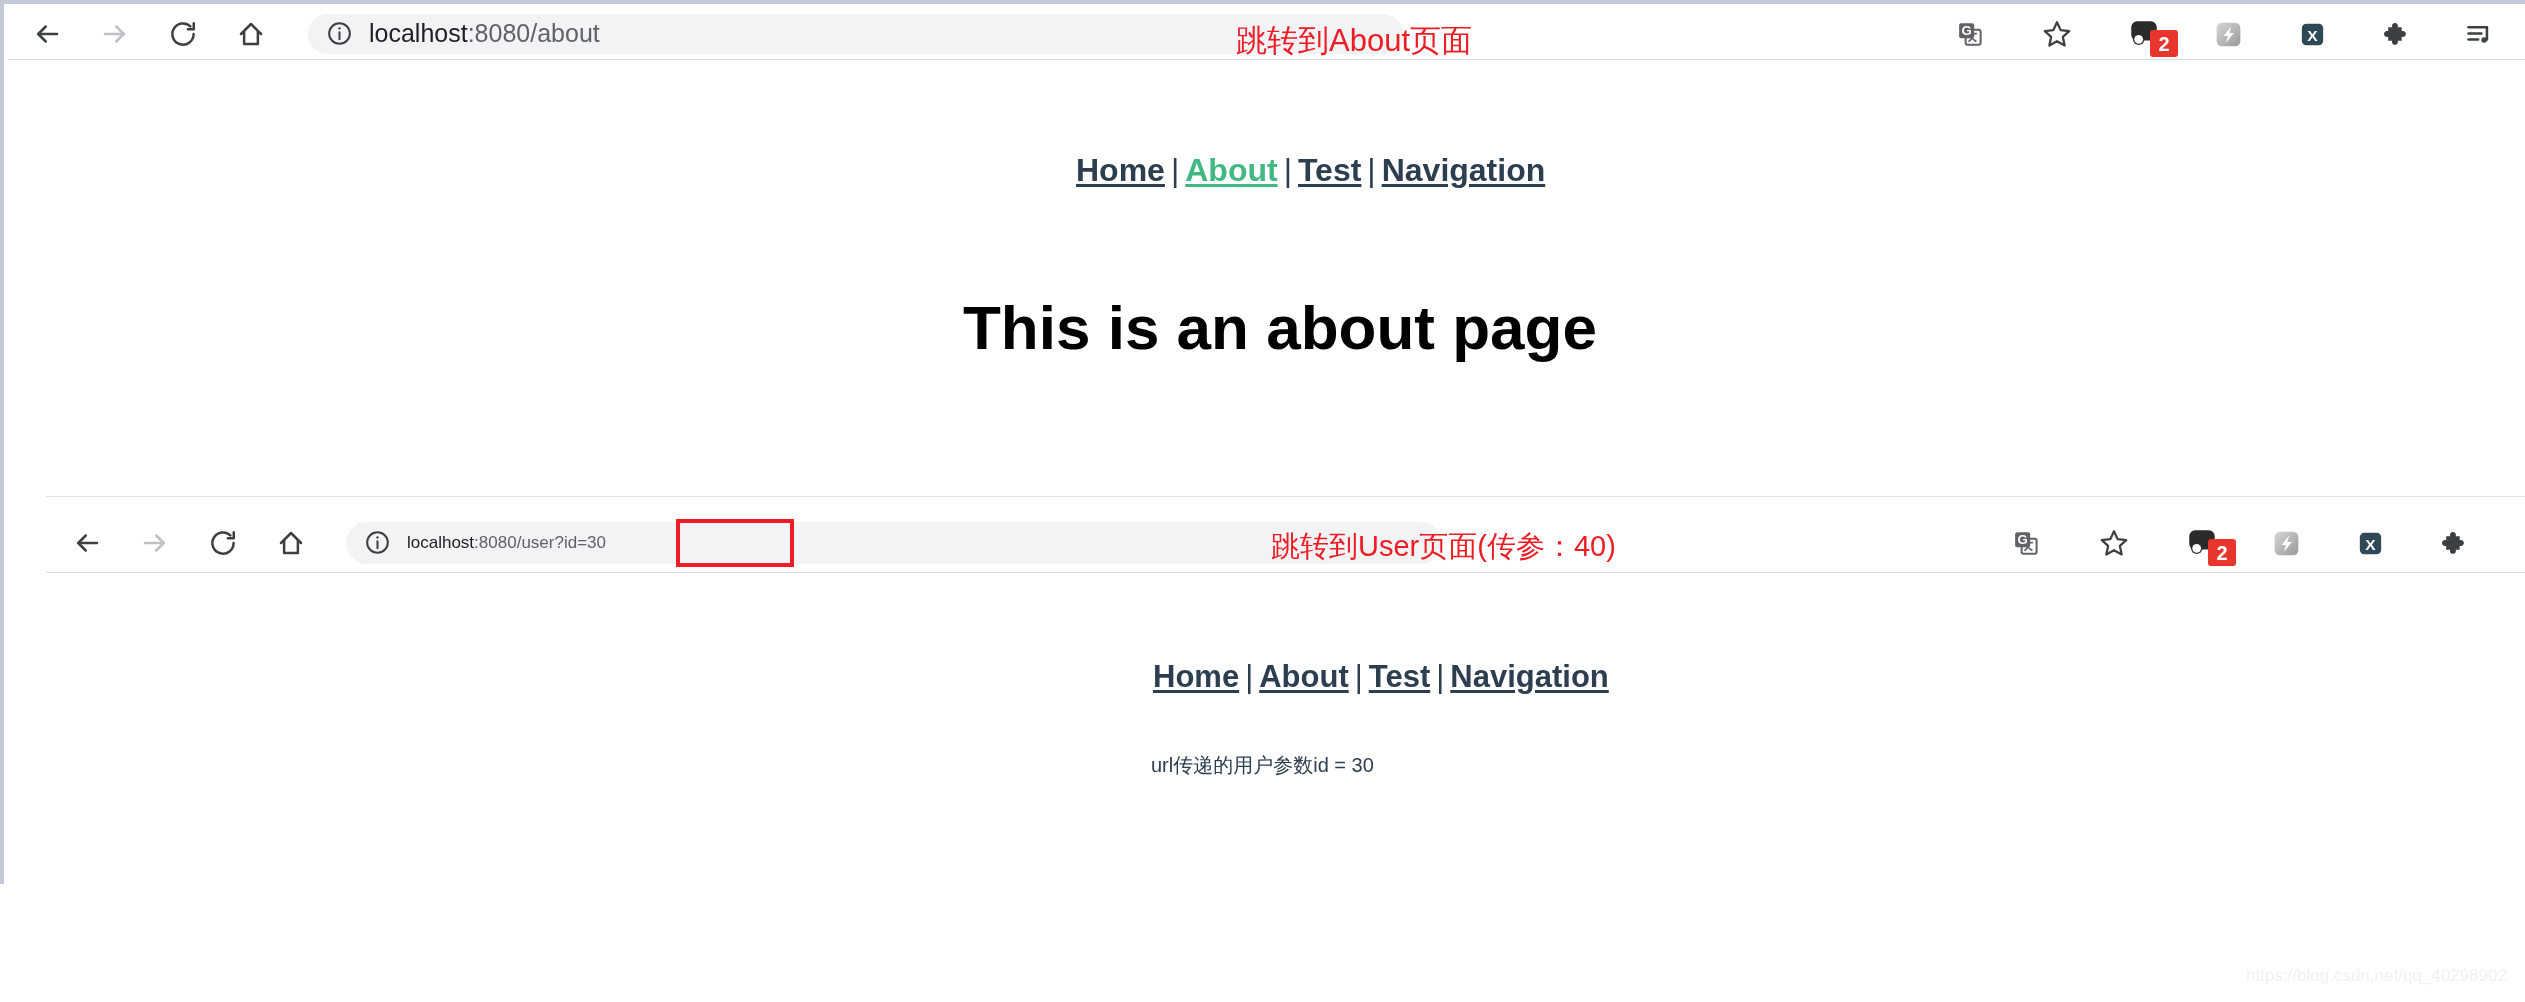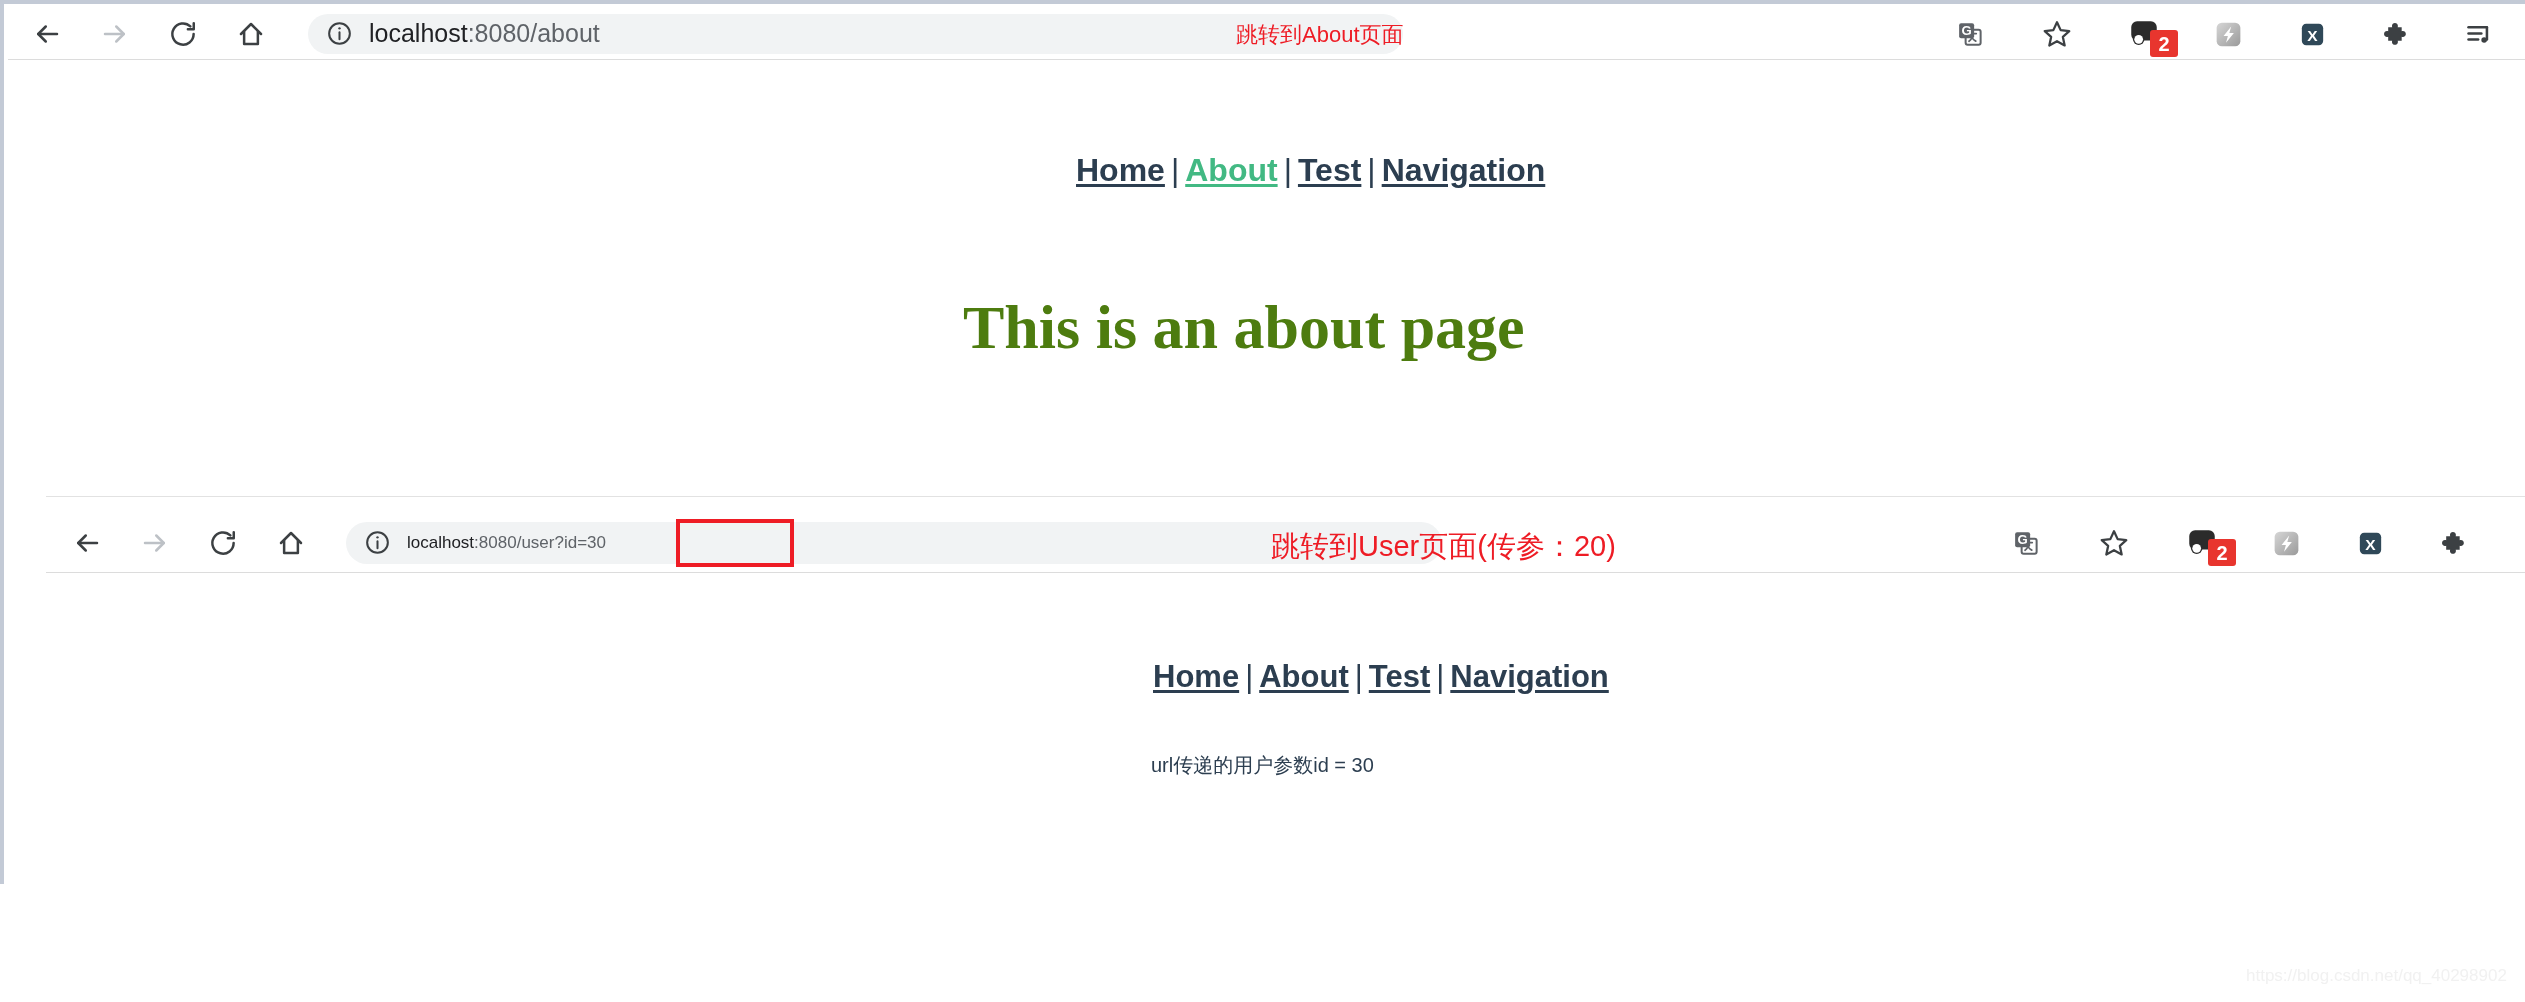--- a/index.html
+++ b/index.html
@@ -132,24 +132,24 @@
   .nav-links a.active { color: #42b983; }
   .nav-links .sep {
     color: #2c3e50;
     font-weight: normal;
     padding: 0 6px;
     text-decoration: none;
   }
 
   .page-heading {
     position: absolute;
-    color: #4d7c0f;
+    color: #000000;
     font-weight: bold;
     white-space: nowrap;
-    font-family: Liberation Serif, serif;
+    font-family: Liberation Sans, sans-serif;
   }
 
   .page-text {
     position: absolute;
     color: #2c3e50;
     white-space: nowrap;
     font-family: "Liberation Sans", "DejaVu Sans", sans-serif;
   }
 
   .watermark {
@@ -218,21 +218,21 @@
       <span class="omnibox-info">
         <svg width="27" height="27" viewBox="0 0 24 24" fill="none" stroke="#3c4043" stroke-width="1.8">
             <circle cx="12" cy="12" r="9.2"></circle>
             <line x1="12" y1="11" x2="12" y2="17" stroke-linecap="round"></line>
             <circle cx="12" cy="7.4" r="1.05" fill="#3c4043" stroke="none"></circle>
           </svg>
       </span>
       <span class="omnibox-url"><span class="u-host">localhost</span><span class="u-rest">:8080/about</span></span>
     </div>
 
-    <div class="annot" style="left:1228px; top:12px; font-size:22px;">跳转到About页面</div>
+    <div class="annot" style="left:1228px; top:12px; font-size:31px;">跳转到About页面</div>
 
     <div class="toolbar-right" style="left:1920px; top:0; height:52px; gap:0;">
 
       <span class="tb-icon" style="width:84px;height:52px;">
         <svg width="30" height="30" viewBox="0 0 24 24">
           <rect x="8.5" y="8.5" width="12" height="12" rx="1.6" fill="#ffffff" stroke="#5f6368" stroke-width="1.6"></rect>
           <path d="M11.4 11.6h5.6M14.2 11.6c0 3-1.6 5.2-3 6.2M13 13.8c.8 1.7 2.2 3.2 3.6 3.9" fill="none" stroke="#5f6368" stroke-width="1.4" stroke-linecap="round"></path>
           <rect x="3.3" y="3.3" width="12" height="12" rx="1.6" fill="#5f6368"></rect>
           <text x="9.3" y="12.6" font-family="Liberation Sans, sans-serif" font-size="10.5" font-weight="bold" fill="#ffffff" text-anchor="middle">G</text>
         </svg>
@@ -336,21 +336,21 @@
           <svg width="27" height="27" viewBox="0 0 24 24" fill="none" stroke="#3c4043" stroke-width="1.8">
               <circle cx="12" cy="12" r="9.2"></circle>
               <line x1="12" y1="11" x2="12" y2="17" stroke-linecap="round"></line>
               <circle cx="12" cy="7.4" r="1.05" fill="#3c4043" stroke="none"></circle>
             </svg>
         </span>
         <span class="omnibox-url"><span class="u-host">localhost</span><span class="u-rest">:8080</span><span class="u-rest">/user?id=30</span></span>
         <span class="url-highlight" style="left:330px; top:-3px; width:118px; height:48px;"></span>
       </div>
 
-      <div class="annot" style="left:1225px; top:14px; font-size:29px;">跳转到User页面(传参：20)</div>
+      <div class="annot" style="left:1225px; top:14px; font-size:29px;">跳转到User页面(传参：40)</div>
 
       <div class="toolbar-right" style="left:1938px; top:0; height:60px;">
 
         <span class="tb-icon" style="width:84px;height:60px;">
           <svg width="30" height="30" viewBox="0 0 24 24">
             <rect x="8.5" y="8.5" width="12" height="12" rx="1.6" fill="#ffffff" stroke="#5f6368" stroke-width="1.6"></rect>
             <path d="M11.4 11.6h5.6M14.2 11.6c0 3-1.6 5.2-3 6.2M13 13.8c.8 1.7 2.2 3.2 3.6 3.9" fill="none" stroke="#5f6368" stroke-width="1.4" stroke-linecap="round"></path>
             <rect x="3.3" y="3.3" width="12" height="12" rx="1.6" fill="#5f6368"></rect>
             <text x="9.3" y="12.6" font-family="Liberation Sans, sans-serif" font-size="10.5" font-weight="bold" fill="#ffffff" text-anchor="middle">G</text>
           </svg>

